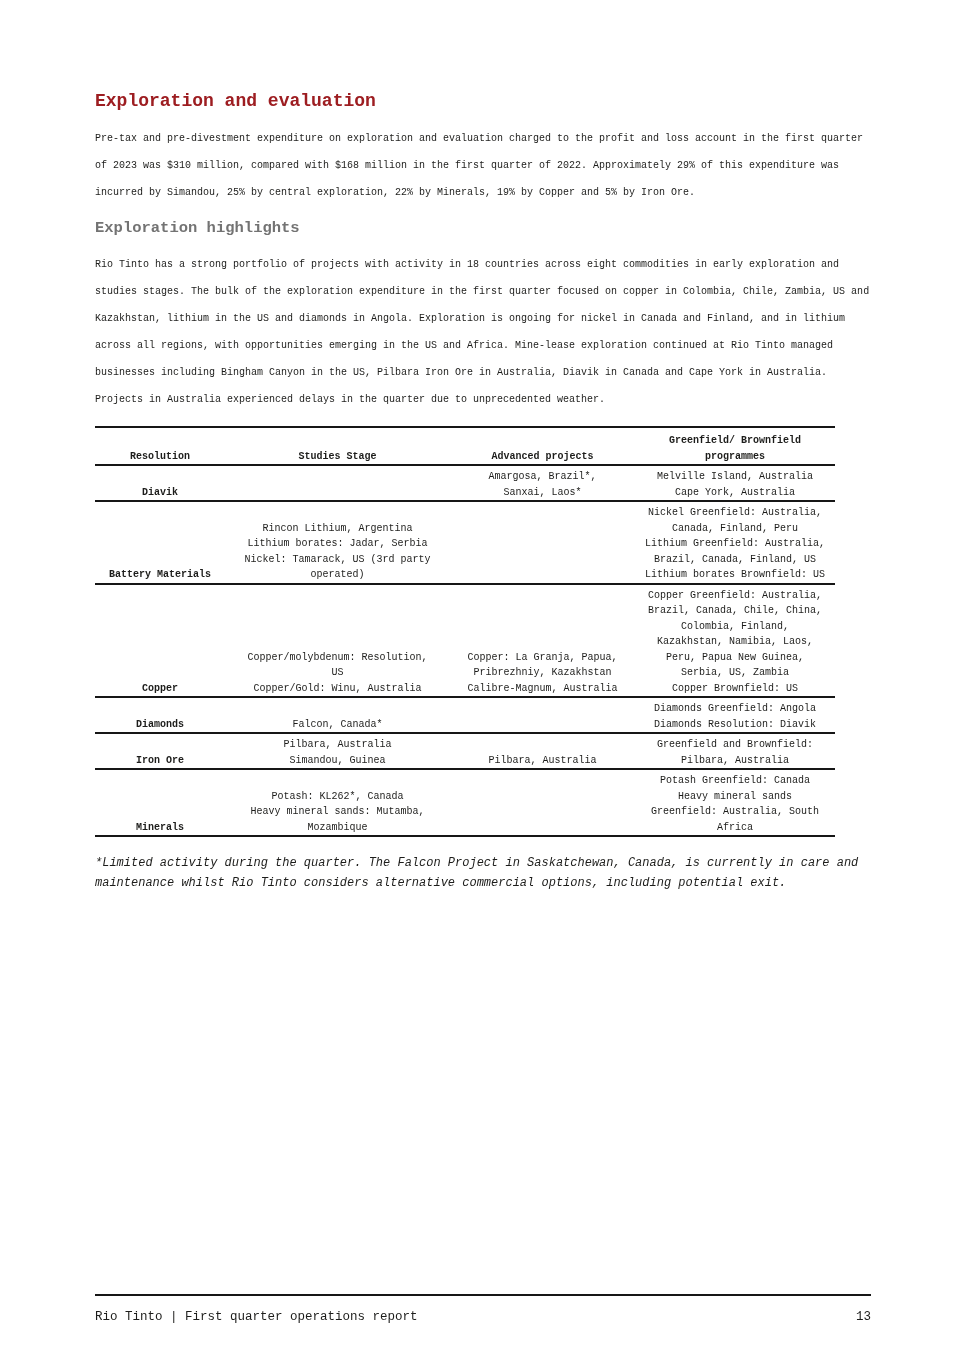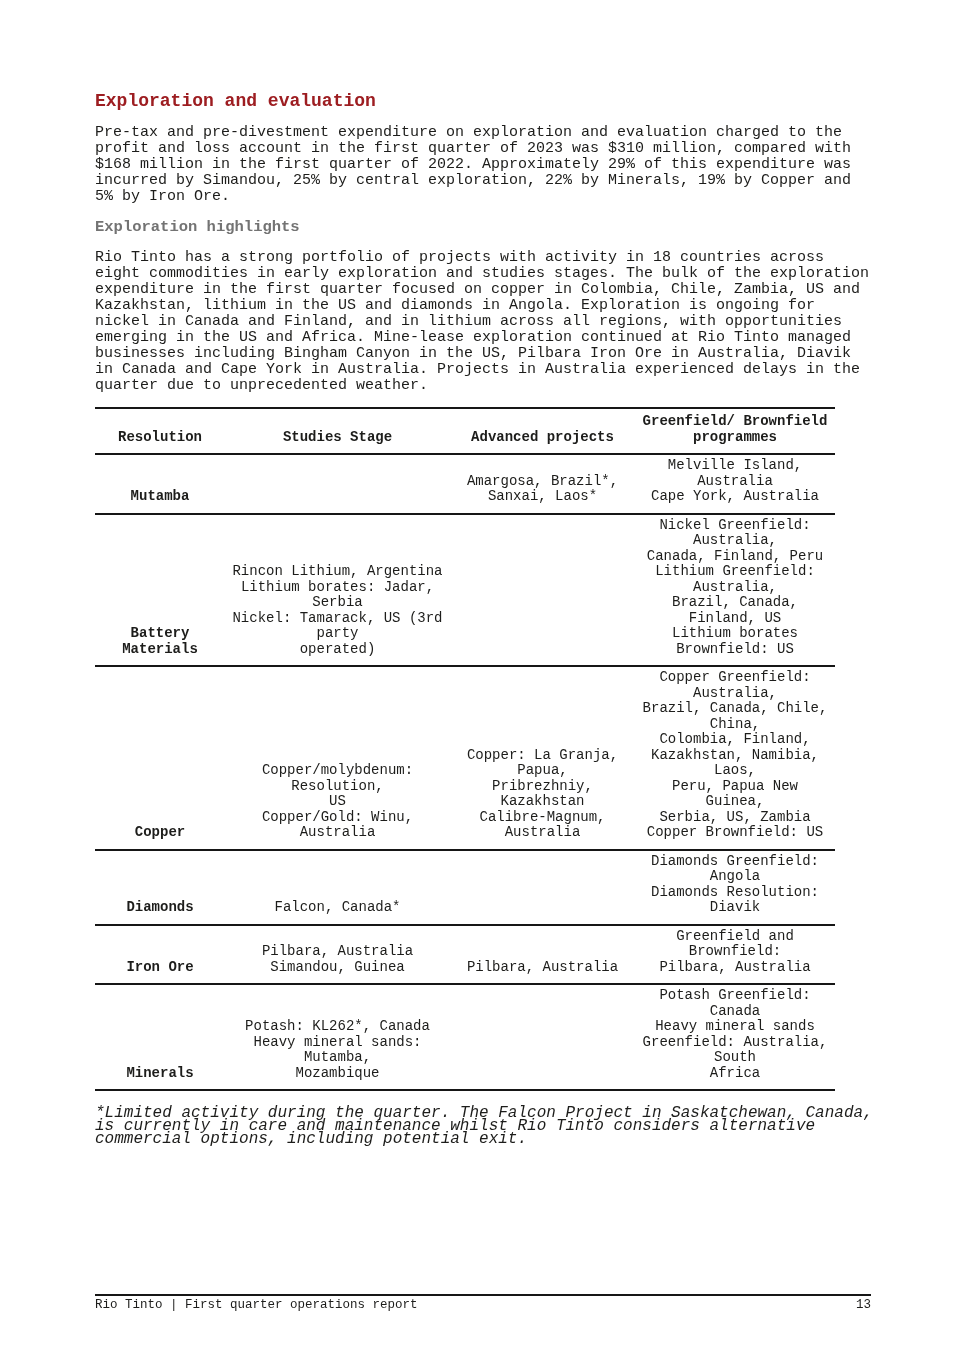--- a/index.html
+++ b/index.html
@@ -20,66 +20,66 @@
     padding-top: 90px;
   }
   h1.section-heading {
     font-size: 18px;
     line-height: 22px;
     font-weight: bold;
     margin: 0 0 13px 0;
     color: var(--heading-red, #9d1d21);
   }
   p.body {
-    font-size: 15px;
-    line-height: 16px;
+    font-size: 10px;
+    line-height: 27px;
     margin: 0 0 13px 0;
   }
   h2.subsection-heading {
     font-size: 15.5px;
     line-height: 19px;
     font-weight: bold;
     margin: 6px 0 13px 0;
     color: #737373;
   }
   p.summary { margin-bottom: 8px; }
   table.summary-table {
     border-collapse: collapse;
     table-layout: fixed;
     width: 740px;
     border-top: 2.5px solid #161616;
   }
   table.summary-table thead tr { border-bottom: 2px solid #161616; }
   table.summary-table tbody tr { border-bottom: 2px solid #161616; }
   table.summary-table tbody tr:last-child { border-bottom: 2.5px solid #161616; }
   th, td {
-    font-size: 14px;
+    font-size: 10px;
     line-height: 15.5px;
     text-align: center;
     vertical-align: bottom;
     white-space: pre-line;
-    padding: 3px 6px 8px 6px;
+    padding: 3px 6px 0 6px;
     overflow: hidden;
   }
   th { font-weight: bold; padding-top: 5px; }
   td.commodity { font-weight: bold; }
   p.footnote {
-    font-size: 16px;
-    line-height: 13px;
+    font-size: 12px;
+    line-height: 20px;
     font-style: italic;
     margin: 16px 0 0 0;
     width: 781px;
   }
   footer.page-footer {
     position: absolute;
     left: 95px;
     right: 97px;
     top: 1294px;
     border-top: 2.5px solid #161616;
-    padding-top: 2px;
+    padding-top: 14px;
     display: flex;
     justify-content: space-between;
     align-items: baseline;
     font-size: 12.5px;
     line-height: 15px;
   }
 </style>
 </head>
 <body>
 
@@ -107,21 +107,21 @@
         <tr>
           <th>Resolution</th>
           <th>Studies Stage</th>
           <th>Advanced projects</th>
           <th>Greenfield/ Brownfield
 programmes</th>
         </tr>
       </thead>
       <tbody>
         <tr>
-          <td class="commodity">Mutamba</td>
+          <td class="commodity">Diavik</td>
           <td></td>
           <td>Amargosa, Brazil*,
 Sanxai, Laos*</td>
           <td>Melville Island, Australia
 Cape York, Australia</td>
         </tr>
         <tr>
           <td class="commodity">Battery Materials</td>
           <td>Rincon Lithium, Argentina
 Lithium borates: Jadar, Serbia

